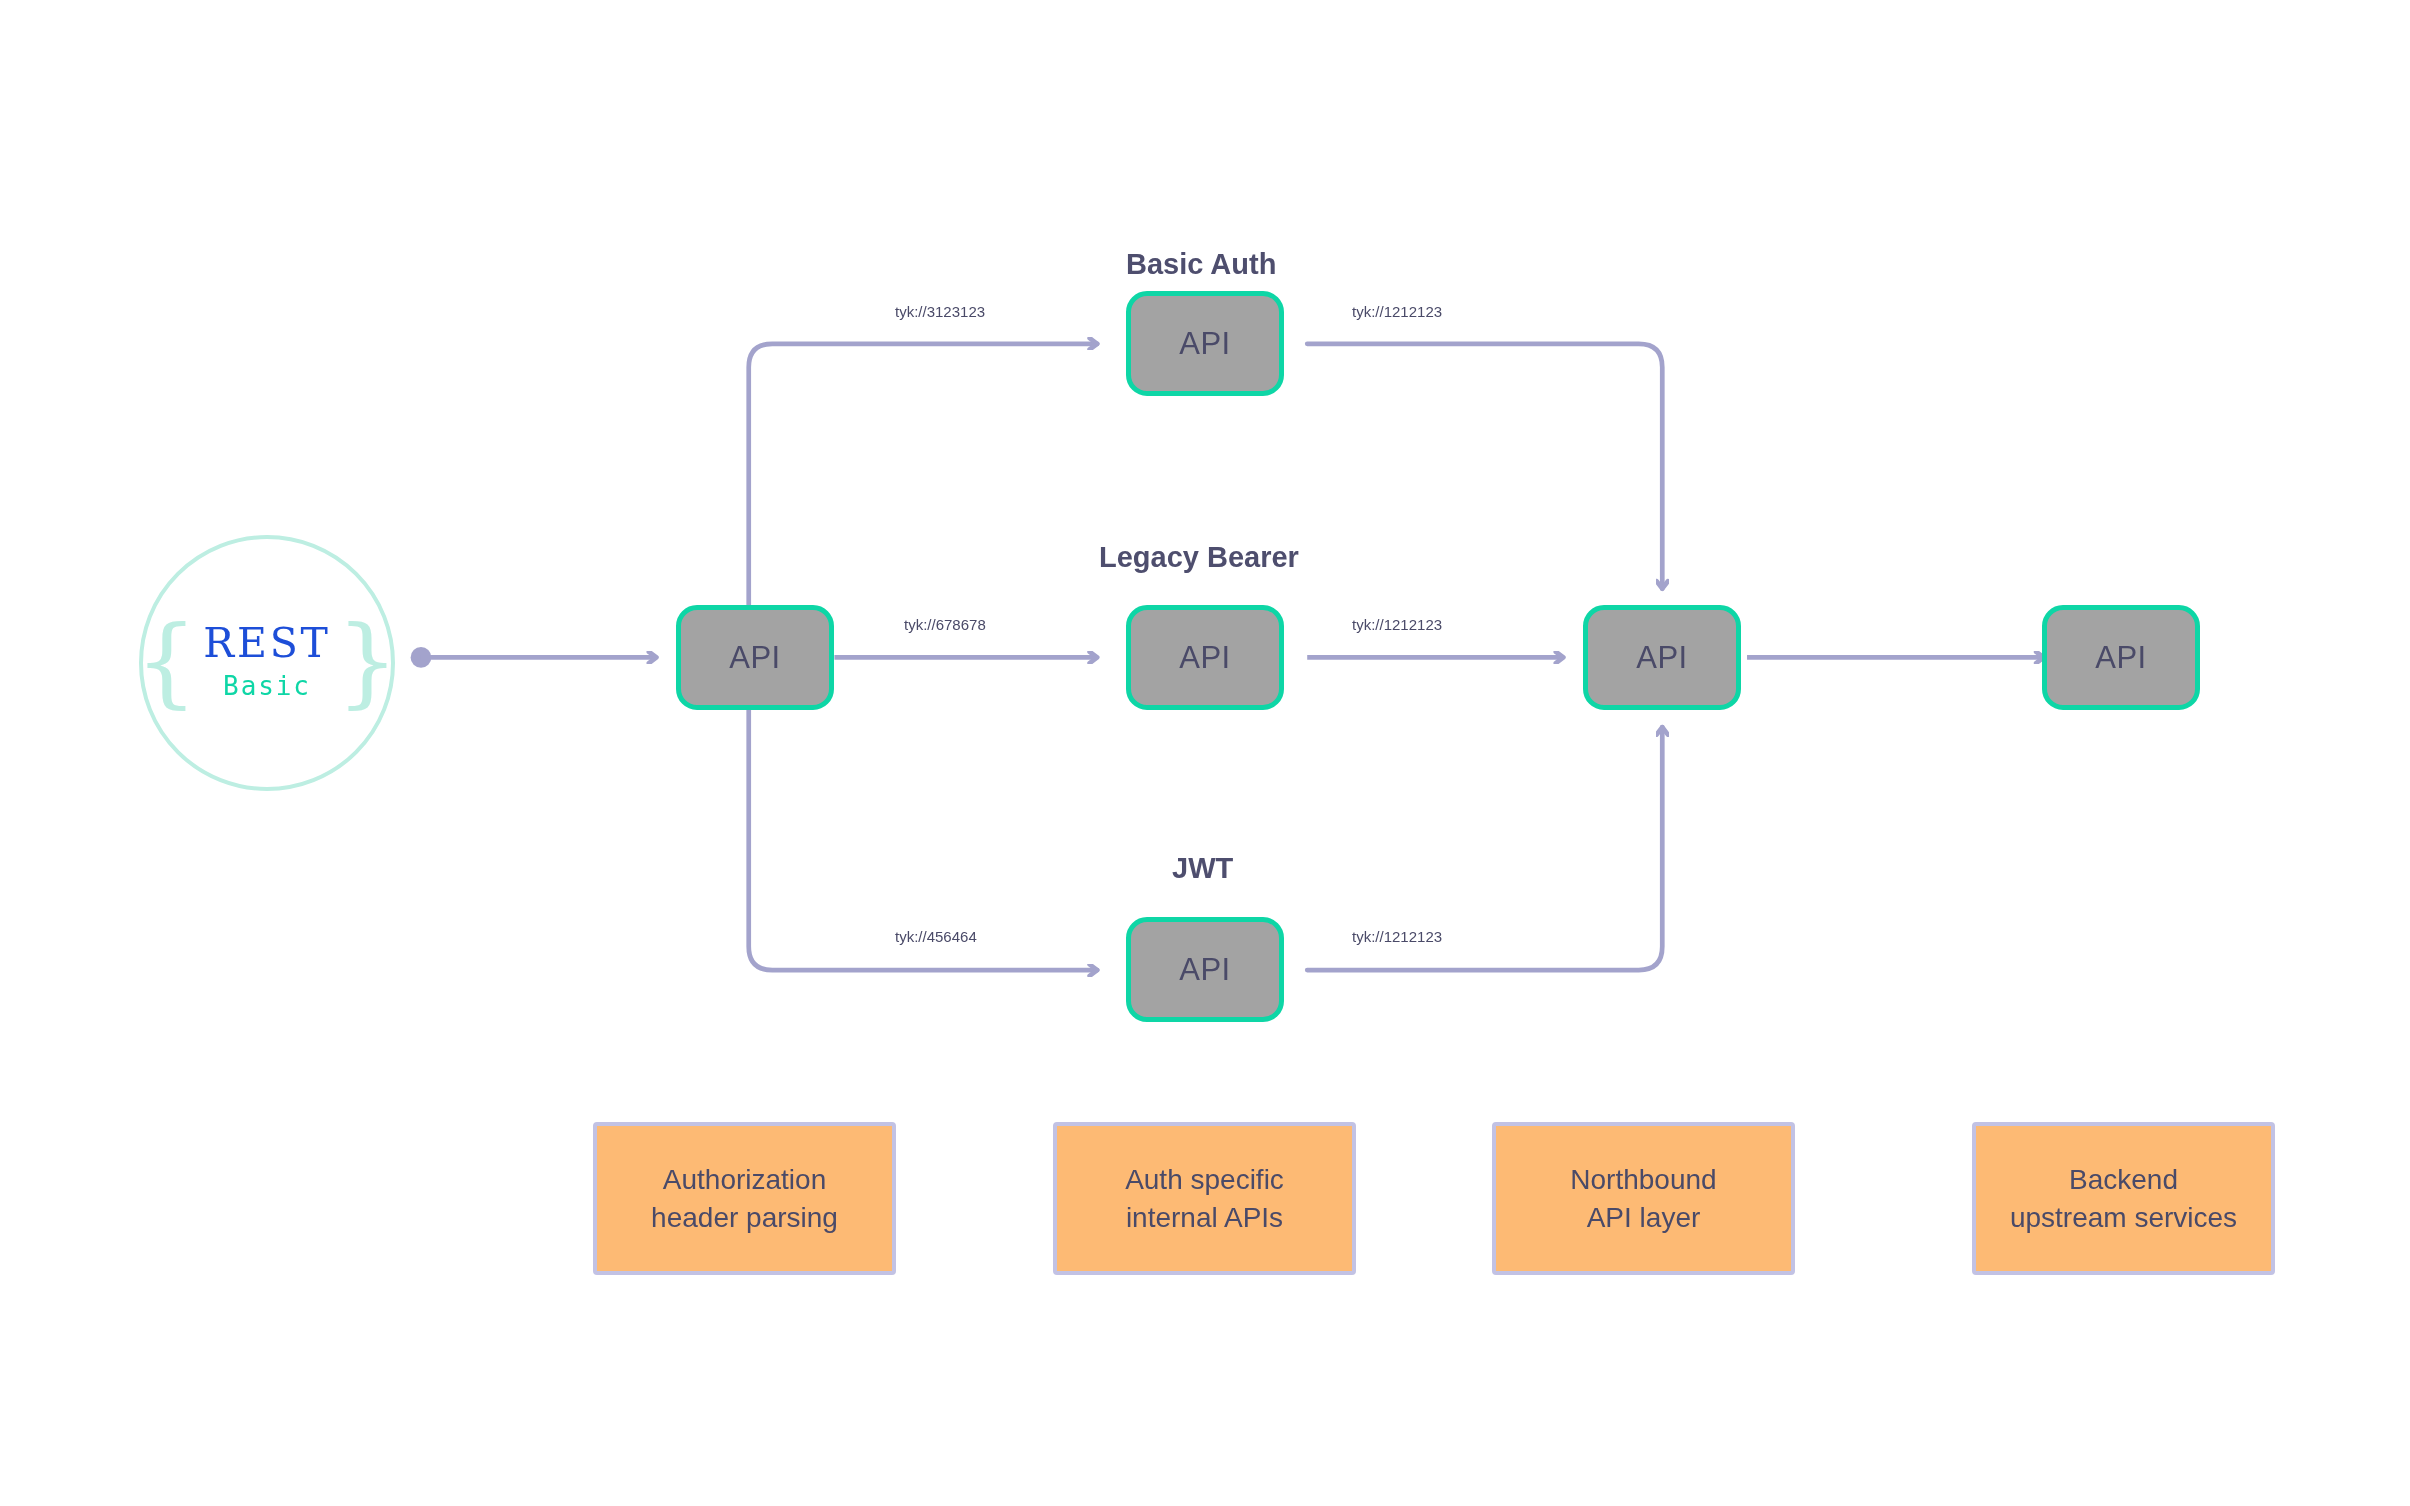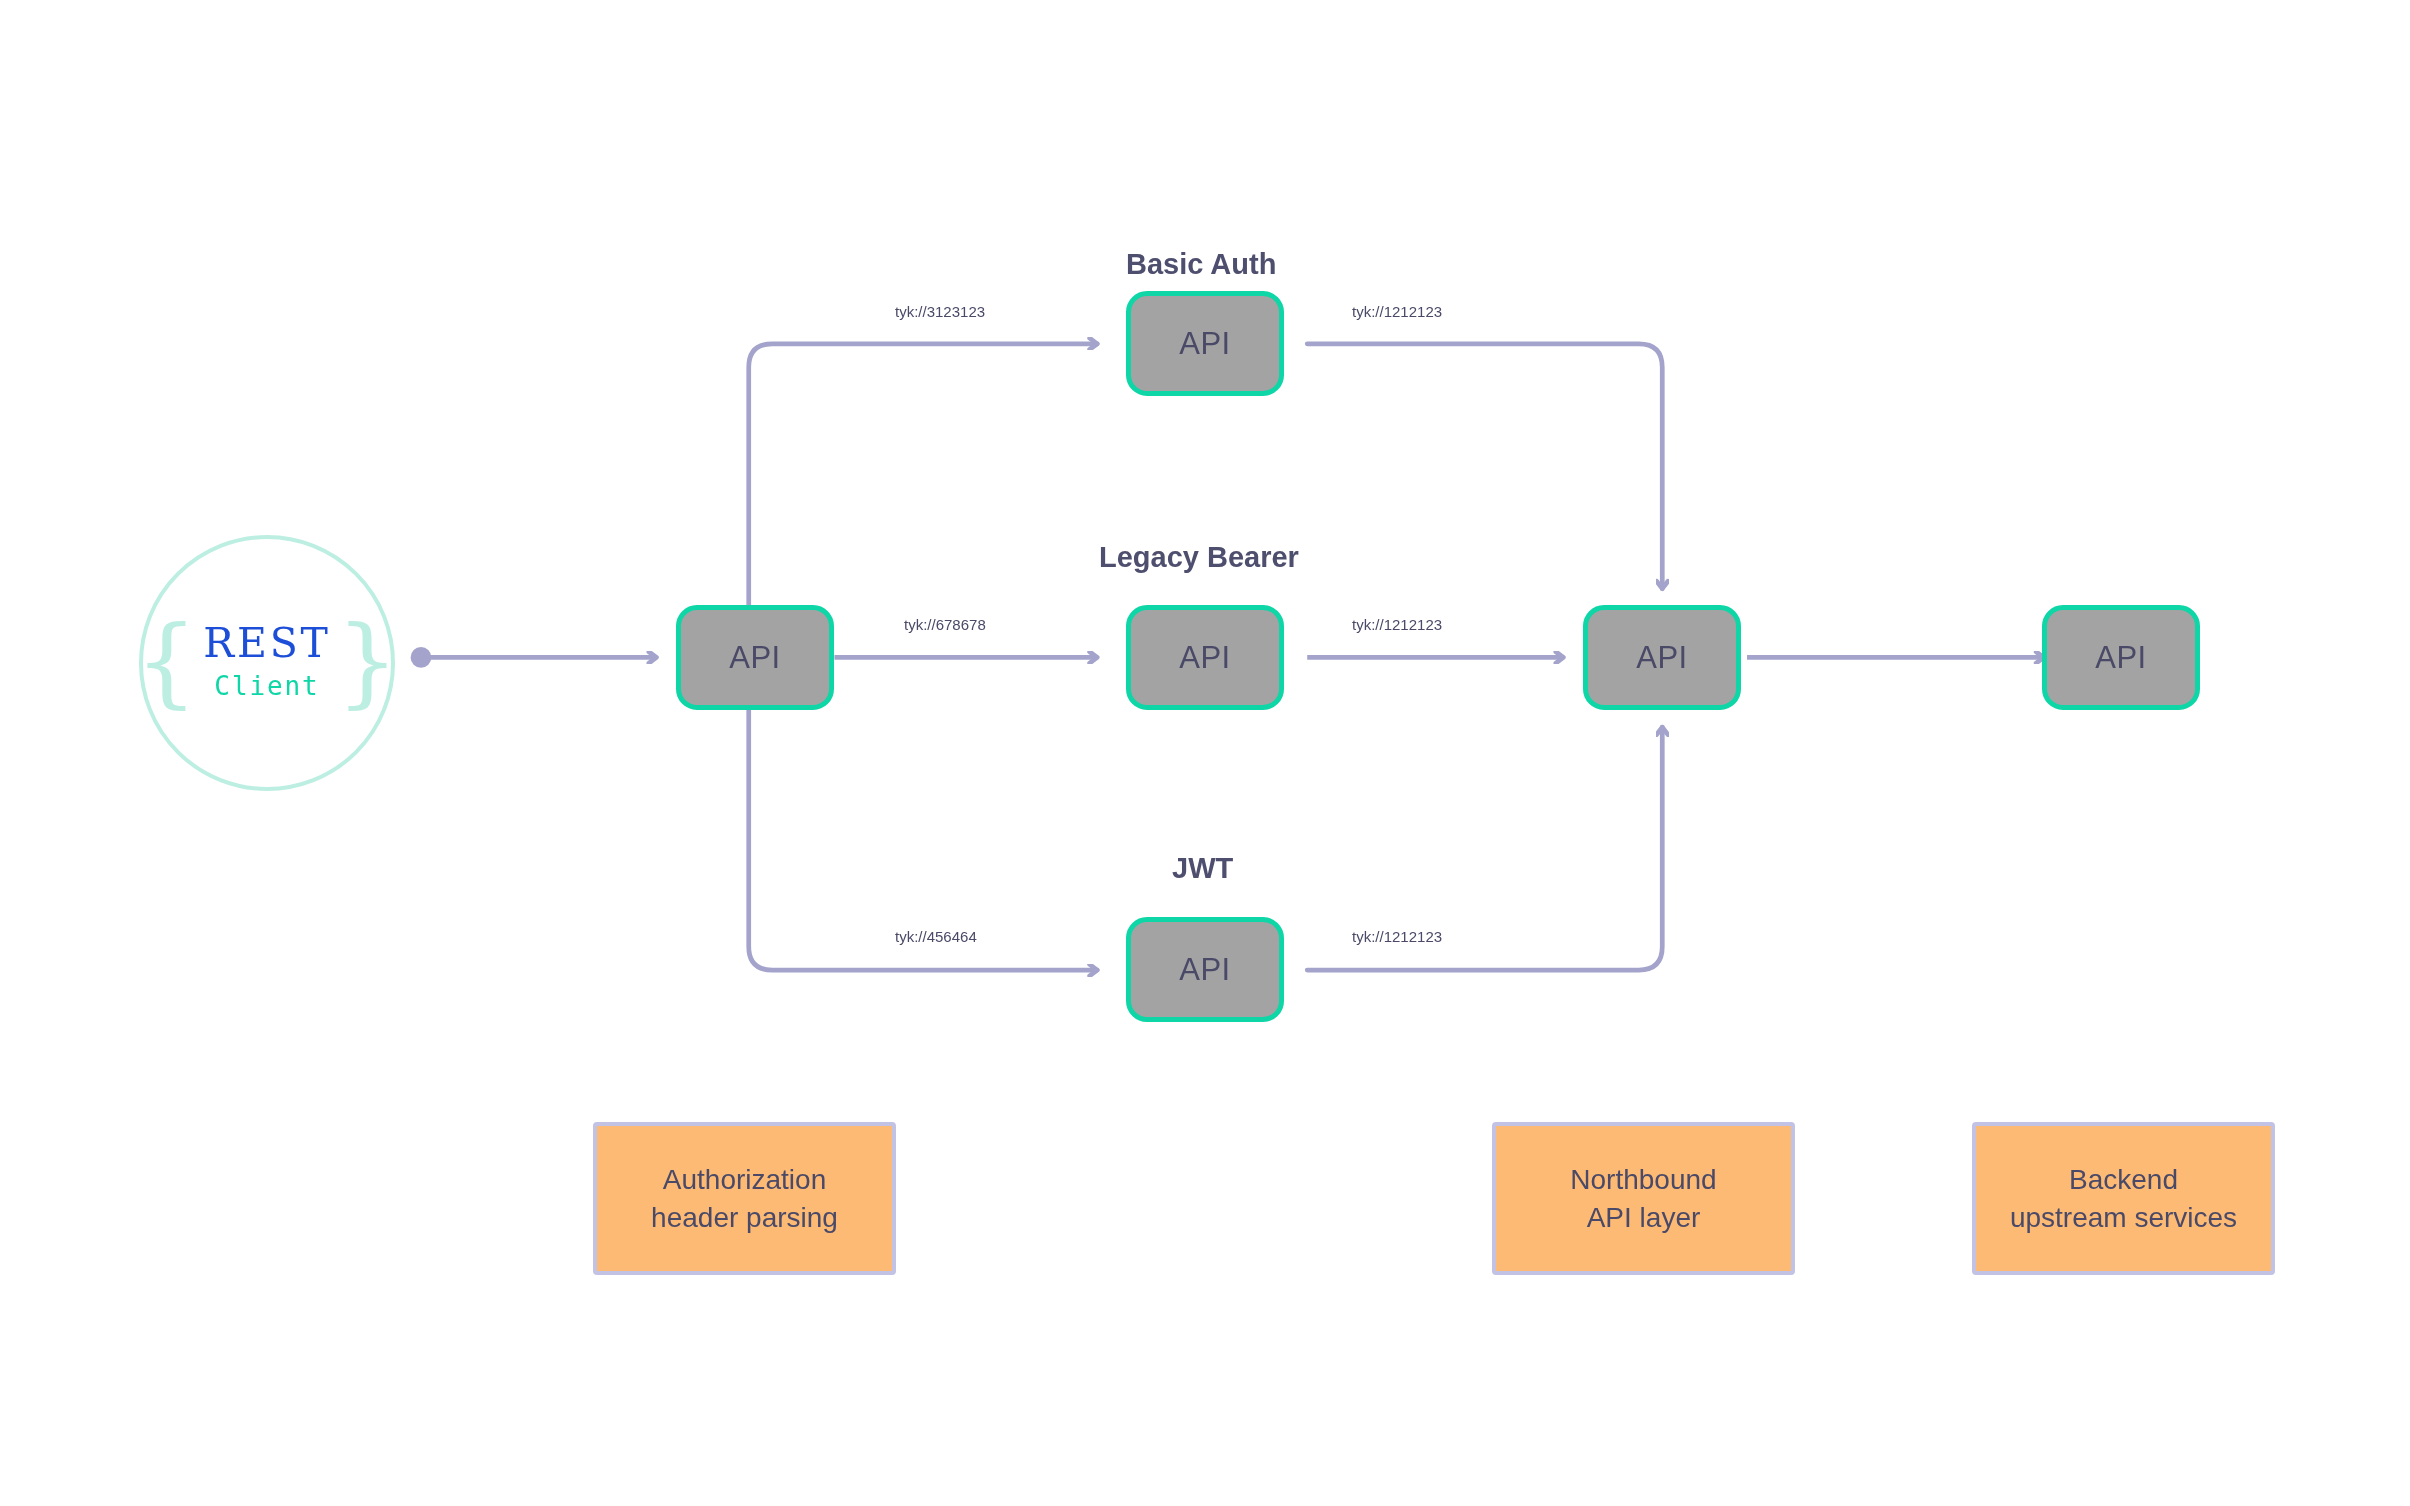--- a/index.html
+++ b/index.html
@@ -181,21 +181,21 @@
     <g>
       <line x1="1855" y1="698" x2="2170" y2="698" stroke="#a3a3cc" stroke-width="5" marker-end="url(#arrowR)"></line>
     </g>
   </svg>
 
   <div class="rest-client">
     <div class="rest-brace-row">
       <div class="rest-brace">{</div>
       <div class="rest-words">
         <div class="rest-title">REST</div>
-        <div class="rest-sub">Client</div>
+        <div class="rest-sub">Basic</div>
       </div>
       <div class="rest-brace">}</div>
     </div>
   </div>
 
   <div class="group-heading" style="left:1126px; top:228px;margin-top:20px;">Basic Auth</div>
   <div class="group-heading" style="left:1099px; top:541px;">Legacy Bearer</div>
   <div class="group-heading" style="left:1172px; top:852px;">JWT</div>
 
   <div class="api-node" style="left:676px; top:605px;">
@@ -228,20 +228,24 @@
 
   <div class="wire-label" style="left:1352px; top:303px;">tyk://1212123</div>
   <div class="wire-label" style="left:1352px; top:616px;">tyk://1212123</div>
   <div class="wire-label" style="left:1352px; top:928px;">tyk://1212123</div>
 
   <div class="caption-box" style="left:593px; top:1122px;">
     <span>Authorization</span>
     <span>header parsing</span>
   </div>
 
+  <div class="caption-box" style="left:1053px; top:1122px;">
+    <span>Auth specific</span>
+    <span>internal APIs</span>
+  </div>
 
   <div class="caption-box" style="left:1492px; top:1122px;">
     <span>Northbound</span>
     <span>API layer</span>
   </div>
 
   <div class="caption-box" style="left:1972px; top:1122px;">
     <span>Backend</span>
     <span>upstream services</span>
   </div>

